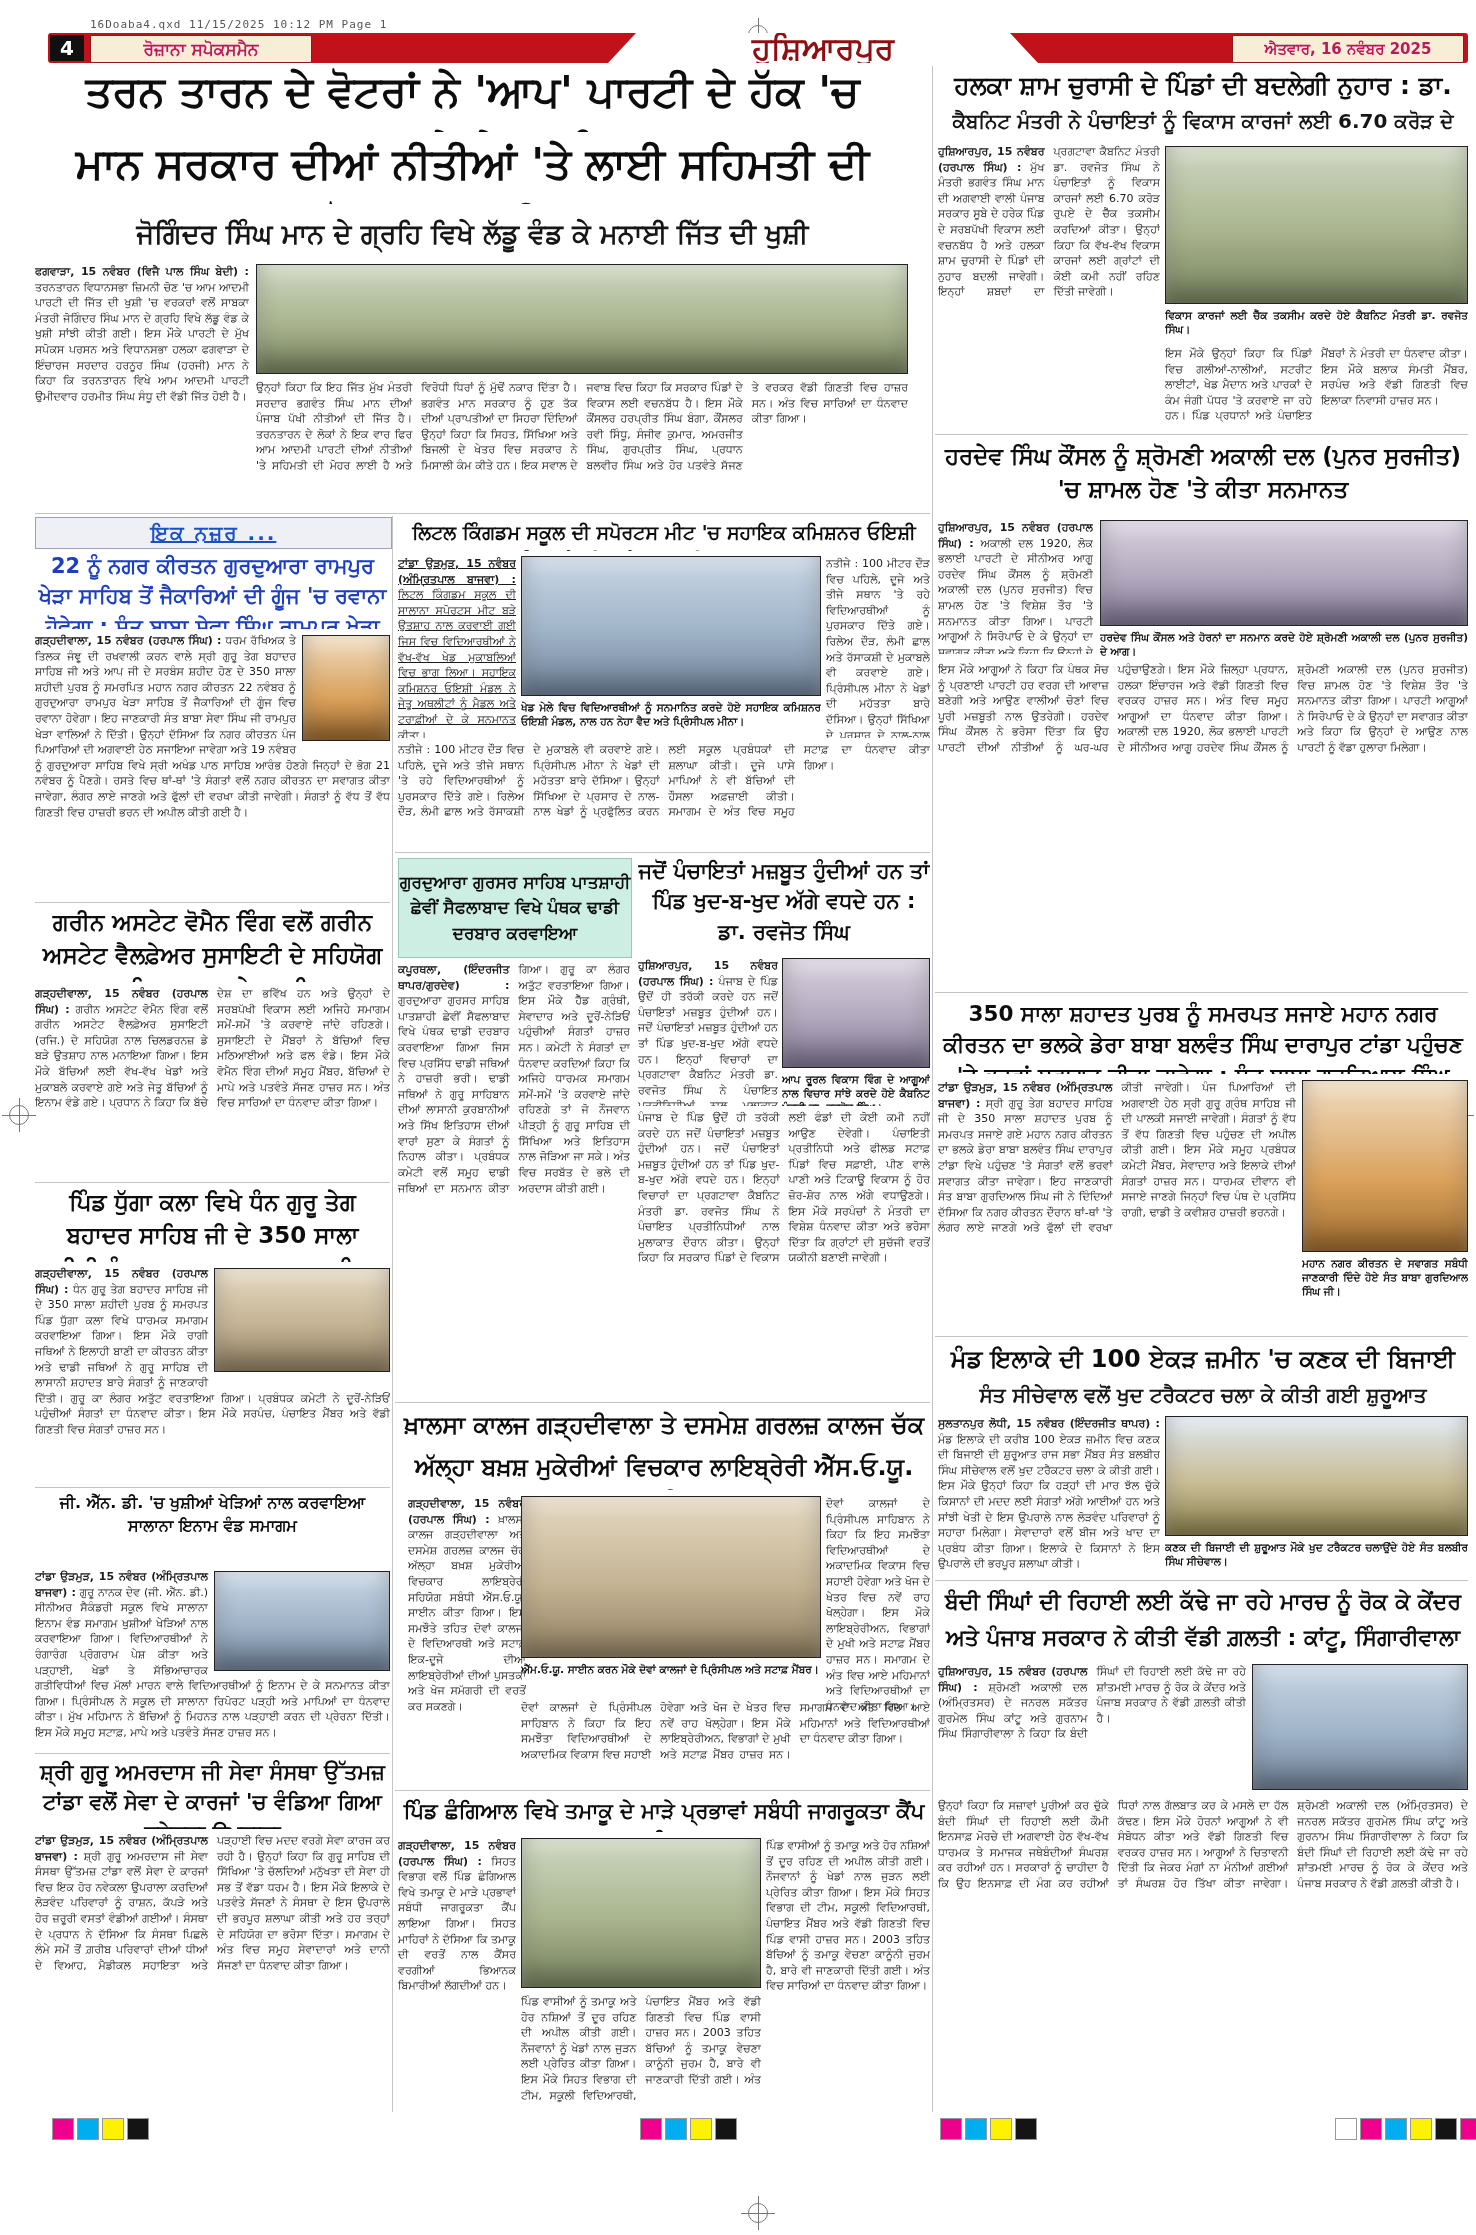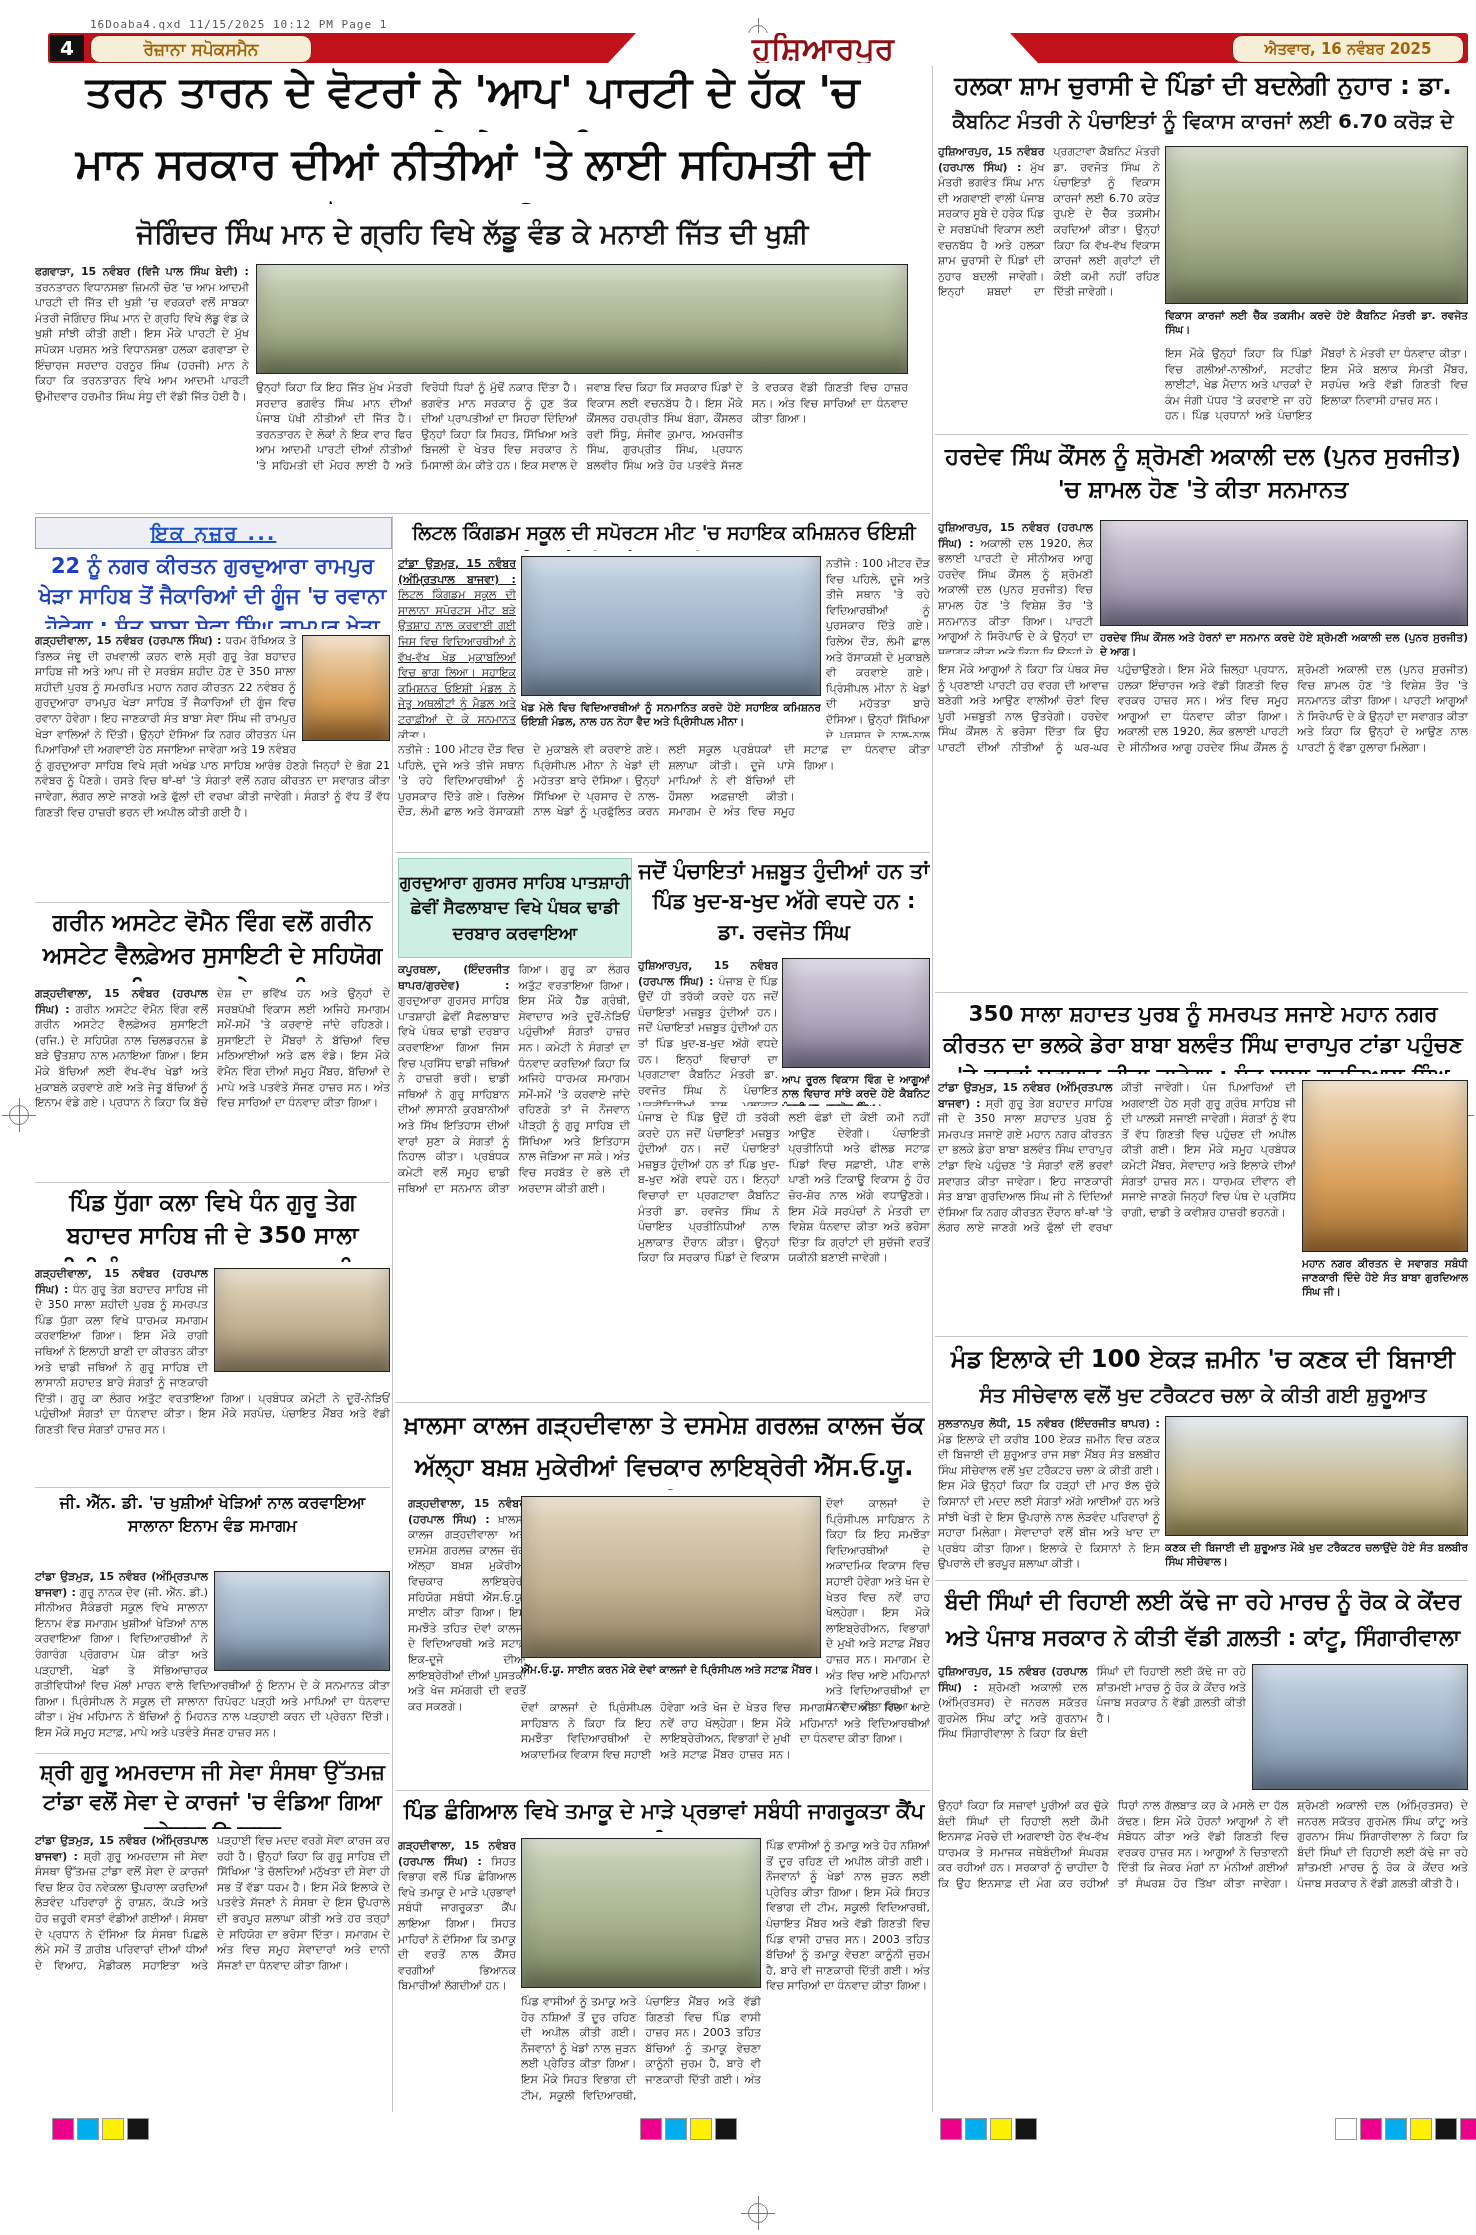--- a/index.html
+++ b/index.html
@@ -12,23 +12,23 @@
   .reg{width:34px;height:34px;}
   .reg:before,.reg:after{content:"";position:absolute;background:#777;}
   .reg:before{left:50%;top:0;width:1px;height:100%;}
   .reg:after{top:50%;left:0;height:1px;width:100%;}
   .reg .ring{position:absolute;left:7px;top:7px;width:18px;height:18px;
         border:1px solid #777;border-radius:50%;}
   
   .masthead{background:#c1121c;border-radius:3px;}
   .mh-num{background:#111;color:#fff;font-weight:bold;font-size:20px;
         display:flex;align-items:center;justify-content:center;}
-  .mh-panel{background:#f6eed6;color:#a16207;font-weight:bold;
+  .mh-panel{background:#f6eed6;color:#be185d;font-weight:bold;
         display:flex;align-items:center;justify-content:center;
-        border:1px solid #8c1b1b;border-radius:10px;}
+        border:1px solid #8c1b1b;border-radius:2px;}
   .mh-center{background:#ffffff;display:flex;align-items:center;justify-content:center;
         clip-path:polygon(28px 0,calc(100% - 28px) 0,100% 100%,0 100%);}
   .mh-center span{color:#8e0e12;font-weight:800;font-size:31px;}
   
   .hl{font-weight:800;color:#0d0d0d;text-align:center;line-height:1.45;overflow:hidden;}
   .hl-blue{color:#1b3fbf;}
   .subhl{font-weight:800;color:#161616;text-align:center;overflow:hidden;}
   
   .btxt{font-size:11px;line-height:1.42;text-align:justify;color:#1b1b1b;
         overflow:hidden;word-break:break-word;}

